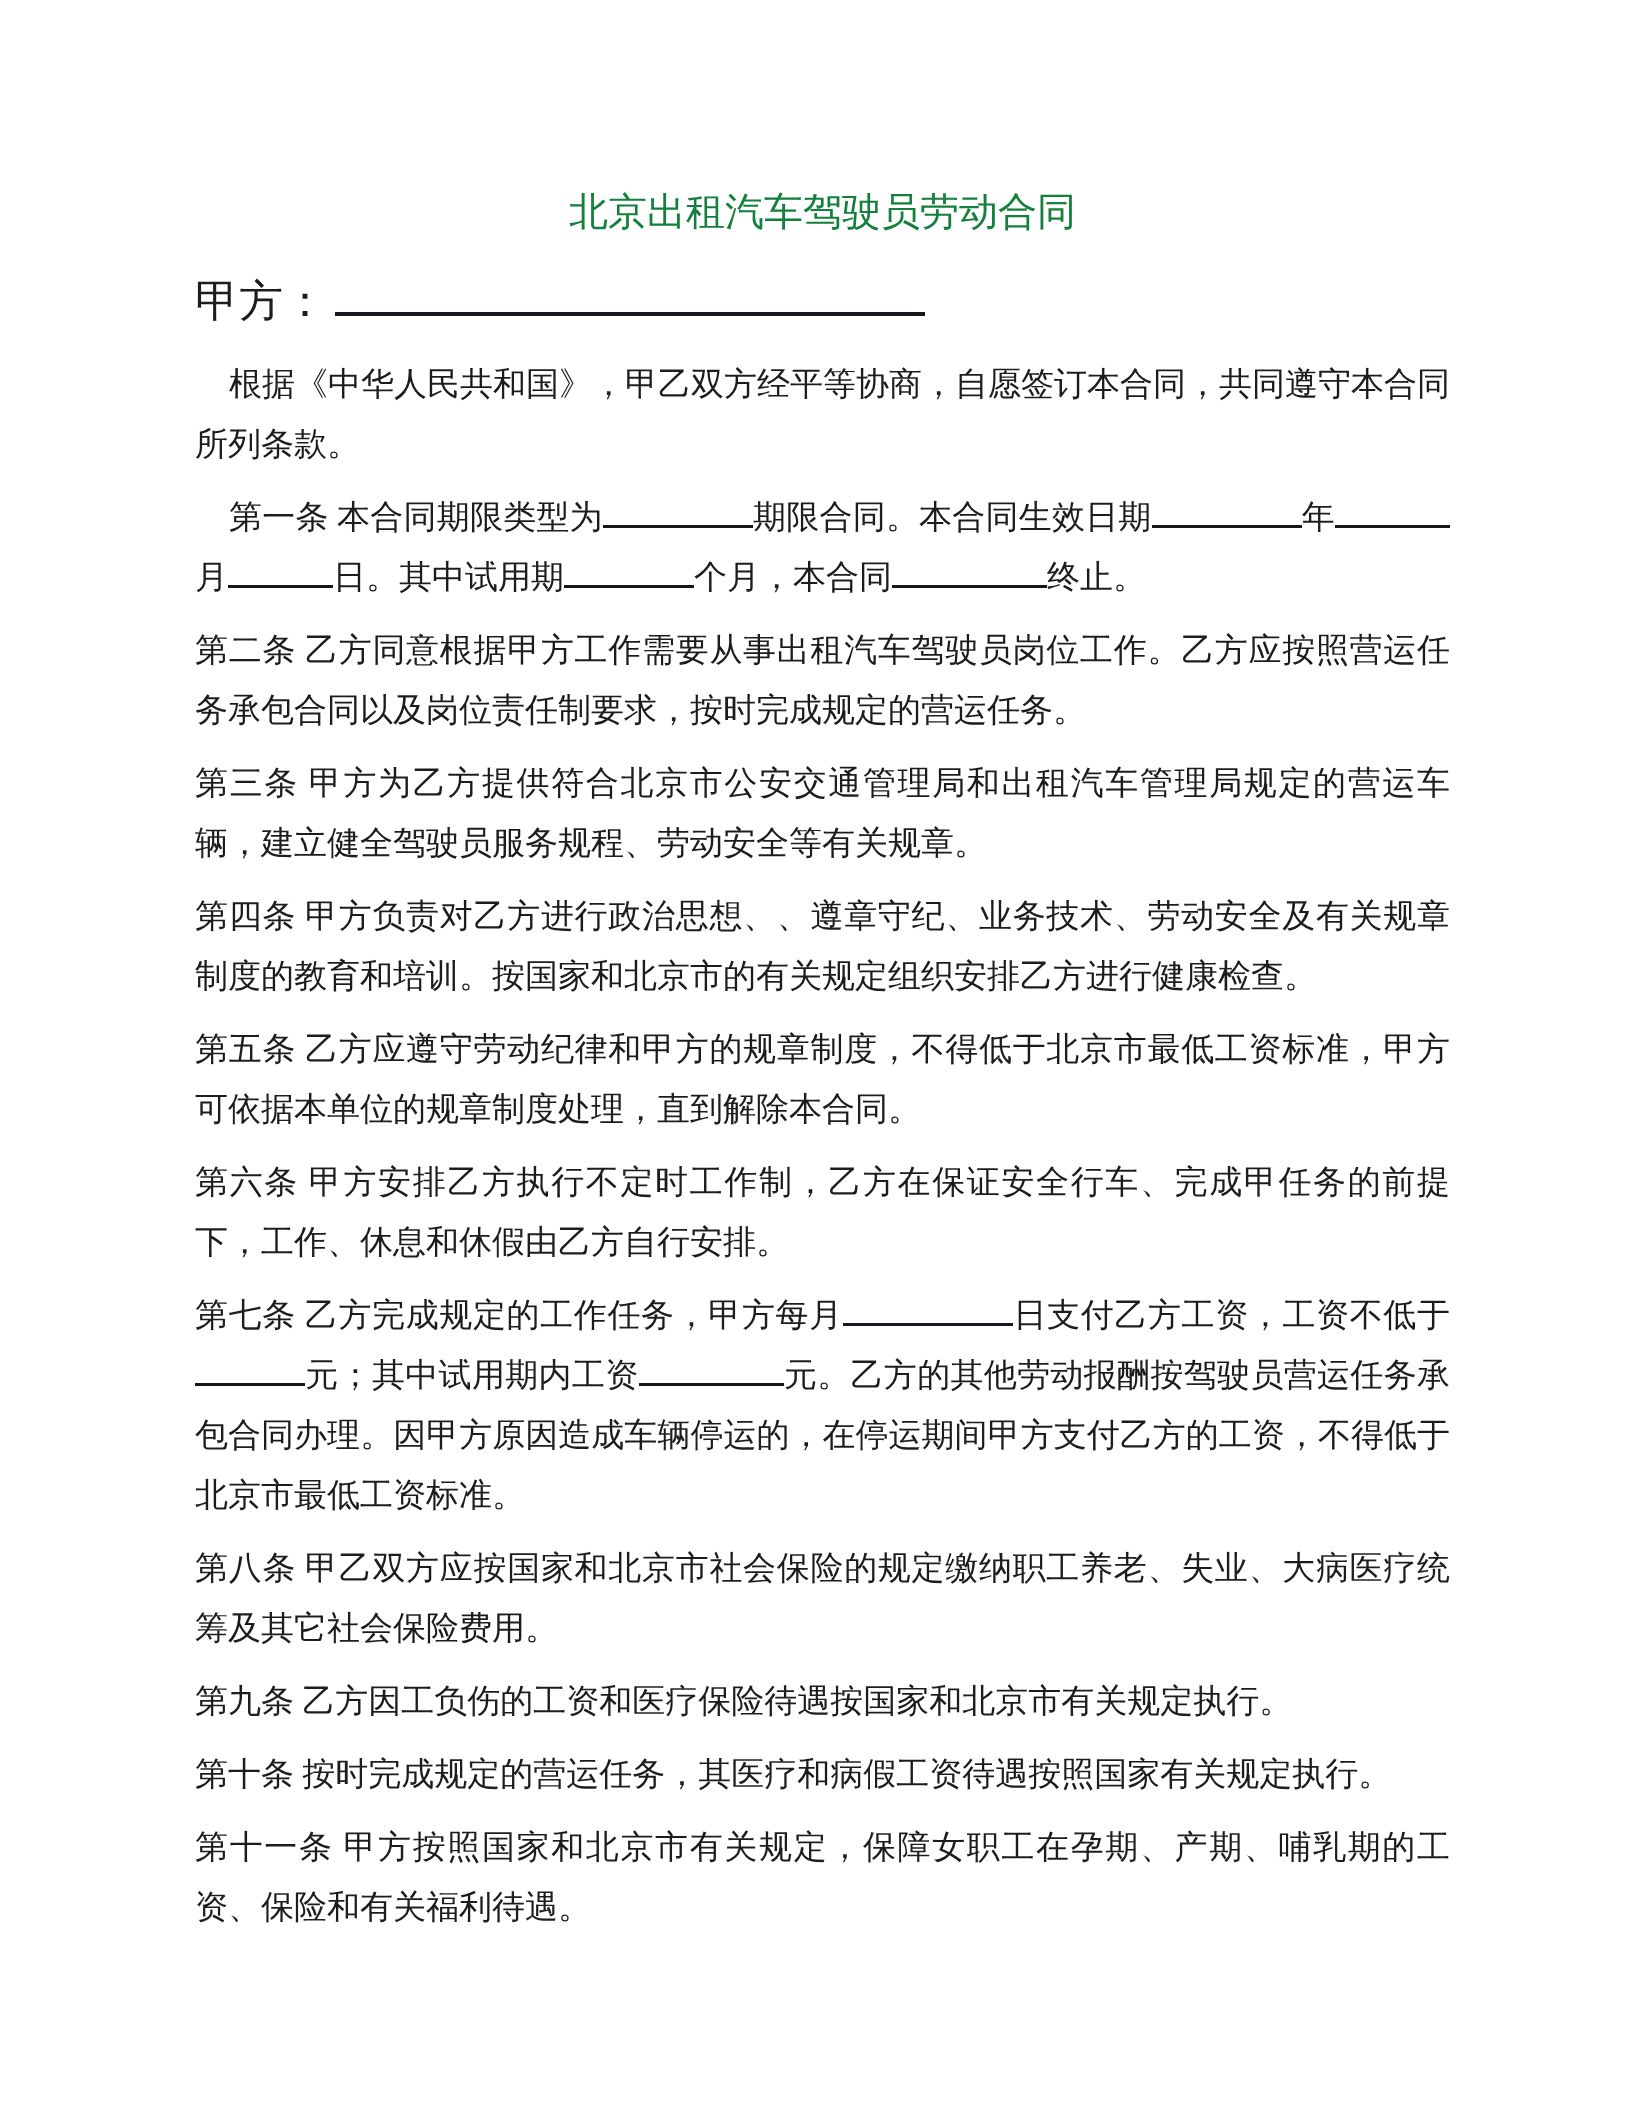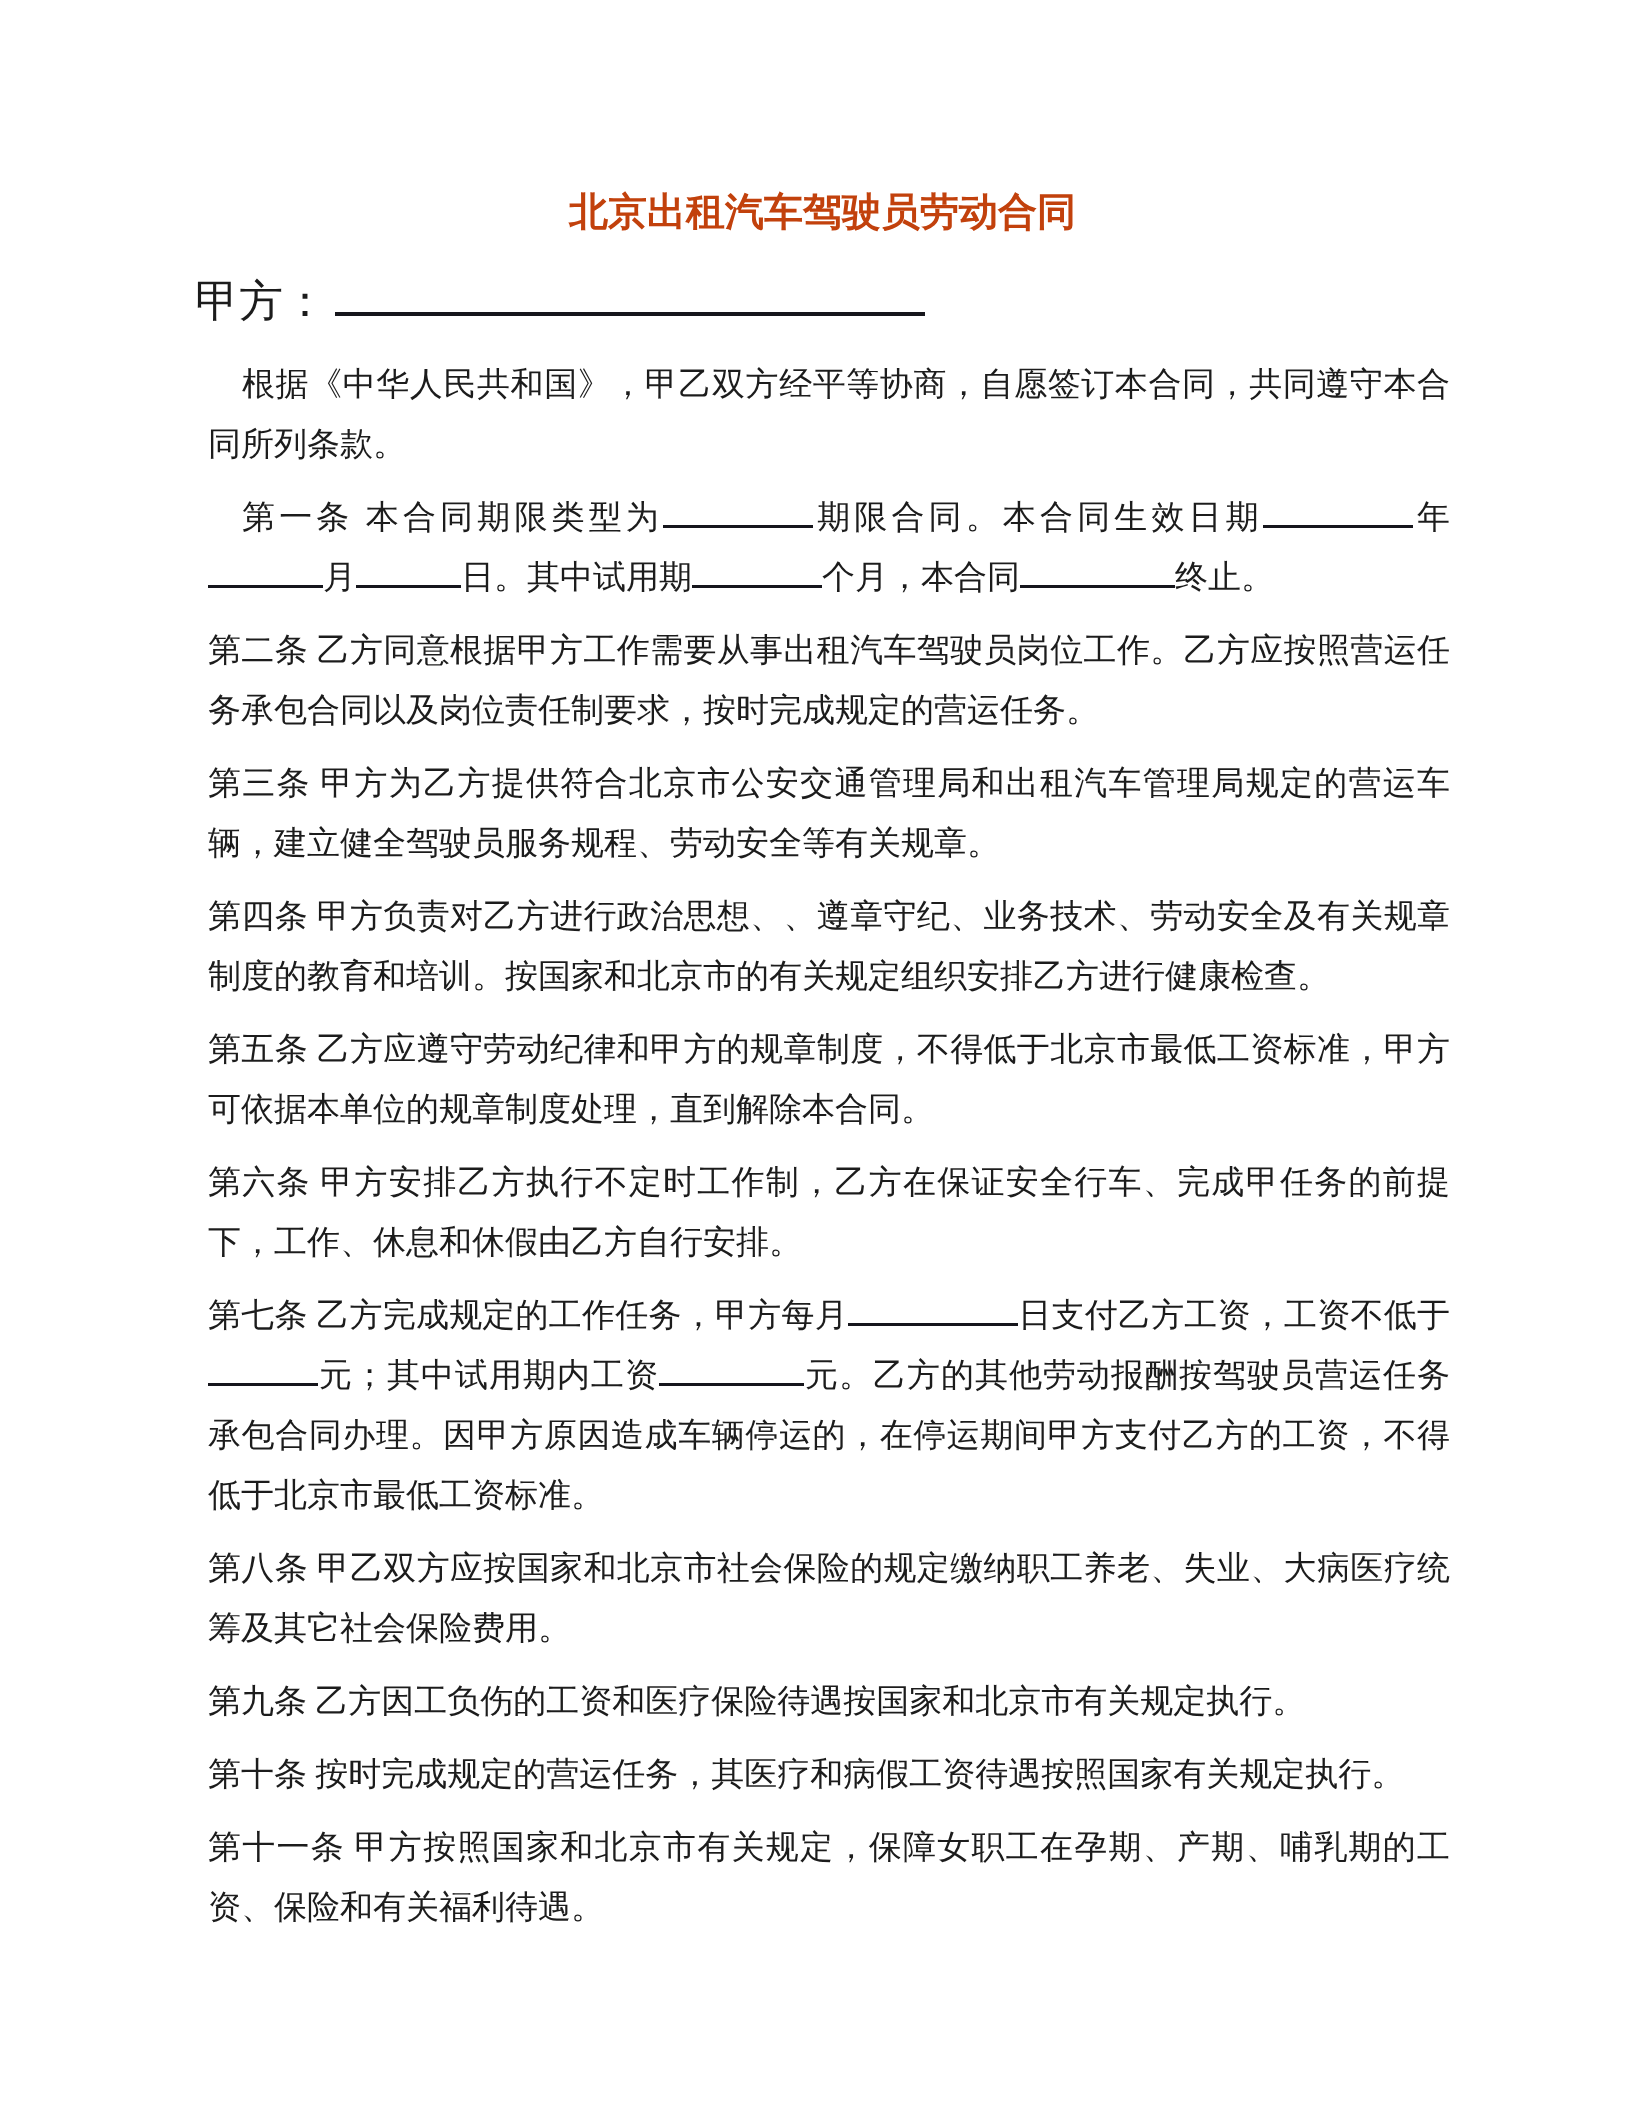--- a/index.html
+++ b/index.html
@@ -13,46 +13,46 @@
   }
   .page {
     width: 1632px;
     height: 2112px;
     padding: 188px 182px 0 195px;
     background: #ffffff;
     overflow: hidden;
   }
   .title {
     font-family: "Liberation Sans", "DejaVu Sans", sans-serif;
-    font-weight: 700;
+    font-weight: 400;
     font-size: 39px;
     line-height: 48px;
     text-align: center;
     margin: 0 0 42px 0;
-    color: #c2410c;
+    color: #15803d;
   }
   .party-section { margin: 0 0 28px 0; }
   .party-row {
     font-size: 44px;
     line-height: 48px;
     margin-bottom: 26px;
     white-space: nowrap;
   }
   .blank {
     display: inline-block;
     height: 30px;
     border-bottom: 3px solid #16161c;
     vertical-align: baseline;
   }
   .party-blank {
     height: 34px;
     border-bottom: 4px solid #16161c;
     margin-left: 8px;
   }
-  .contract-body { margin-top: 24px; margin-left: 13px; }
+  .contract-body { margin-top: 24px; }
   .para {
     font-size: 33px;
     line-height: 60px;
     margin: 0 0 13px 0;
     text-align: justify;
     word-break: normal;
   }
   .para.indent { text-indent: 34px; }
 </style>
 </head>

